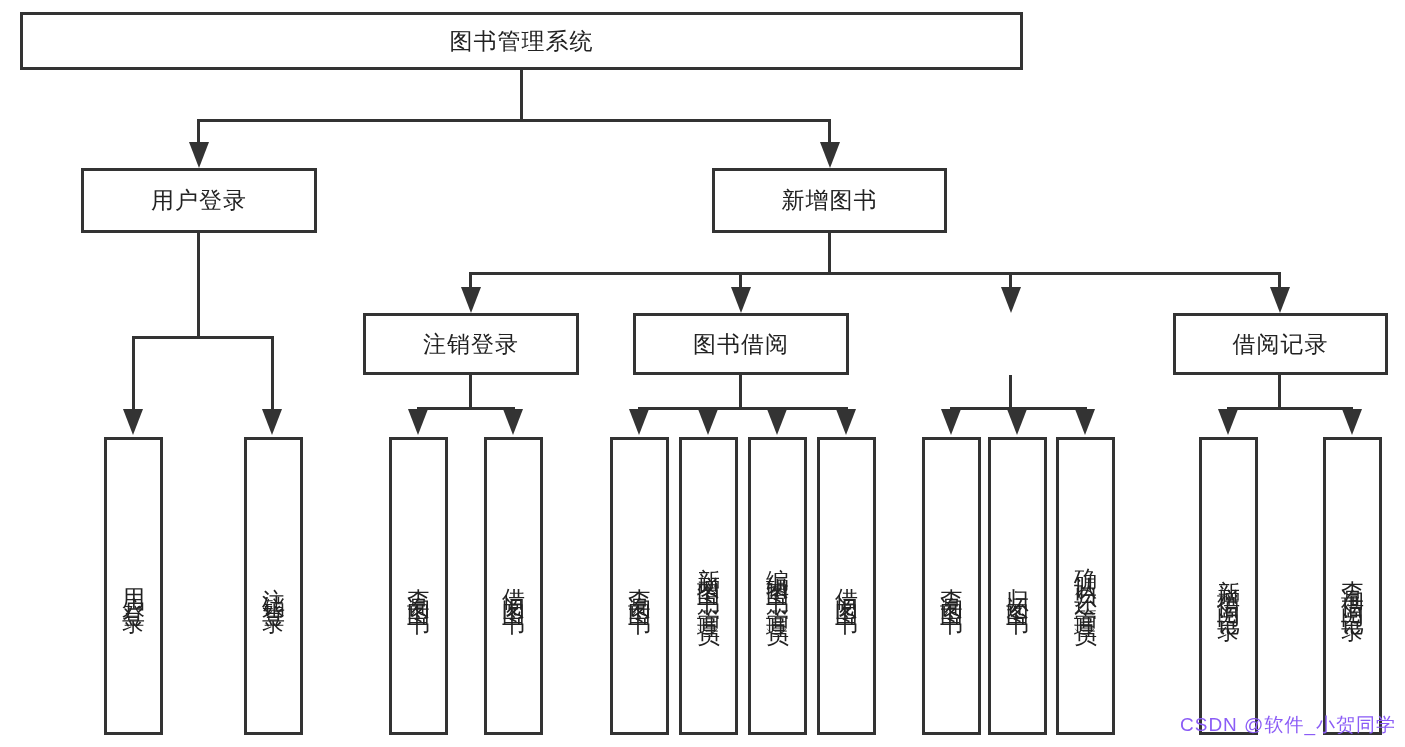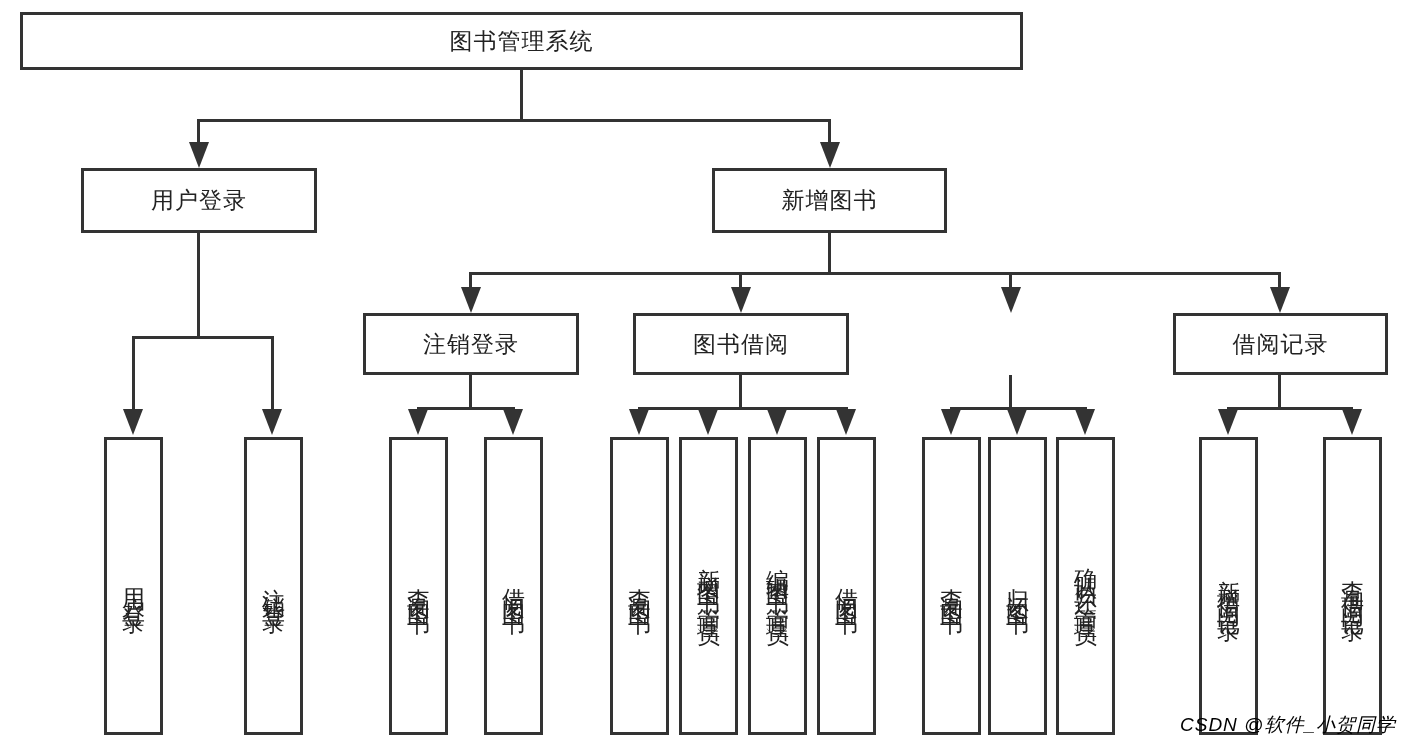--- a/index.html
+++ b/index.html
@@ -17,22 +17,22 @@
     writing-mode:vertical-rl;text-orientation:mixed;letter-spacing:8px;line-height:1;
     display:block;
   }
   .ln{position:absolute;background:#333333;}
   .arr{
     position:absolute;width:0;height:0;
     border-left:10px solid transparent;border-right:10px solid transparent;
     border-top:26px solid #333333;
   }
   .watermark{
-    position:absolute;left:1180px;top:712px;font-size:19px;color:#000000;
-    white-space:nowrap;z-index:10;letter-spacing:1px;font-style:italic;
+    position:absolute;left:1180px;top:712px;font-size:19px;color:#8b5cf6;
+    white-space:nowrap;z-index:10;letter-spacing:1px;
   }
 </style>
 </head>
 <body>
 
 <div id="canvas">
 
   <div class="node h" style="left:20px;top:12px;width:1003px;height:58px;">图书管理系统</div>
 
   <div class="node h" style="left:81px;top:168px;width:236px;height:65px;">用户登录</div>

